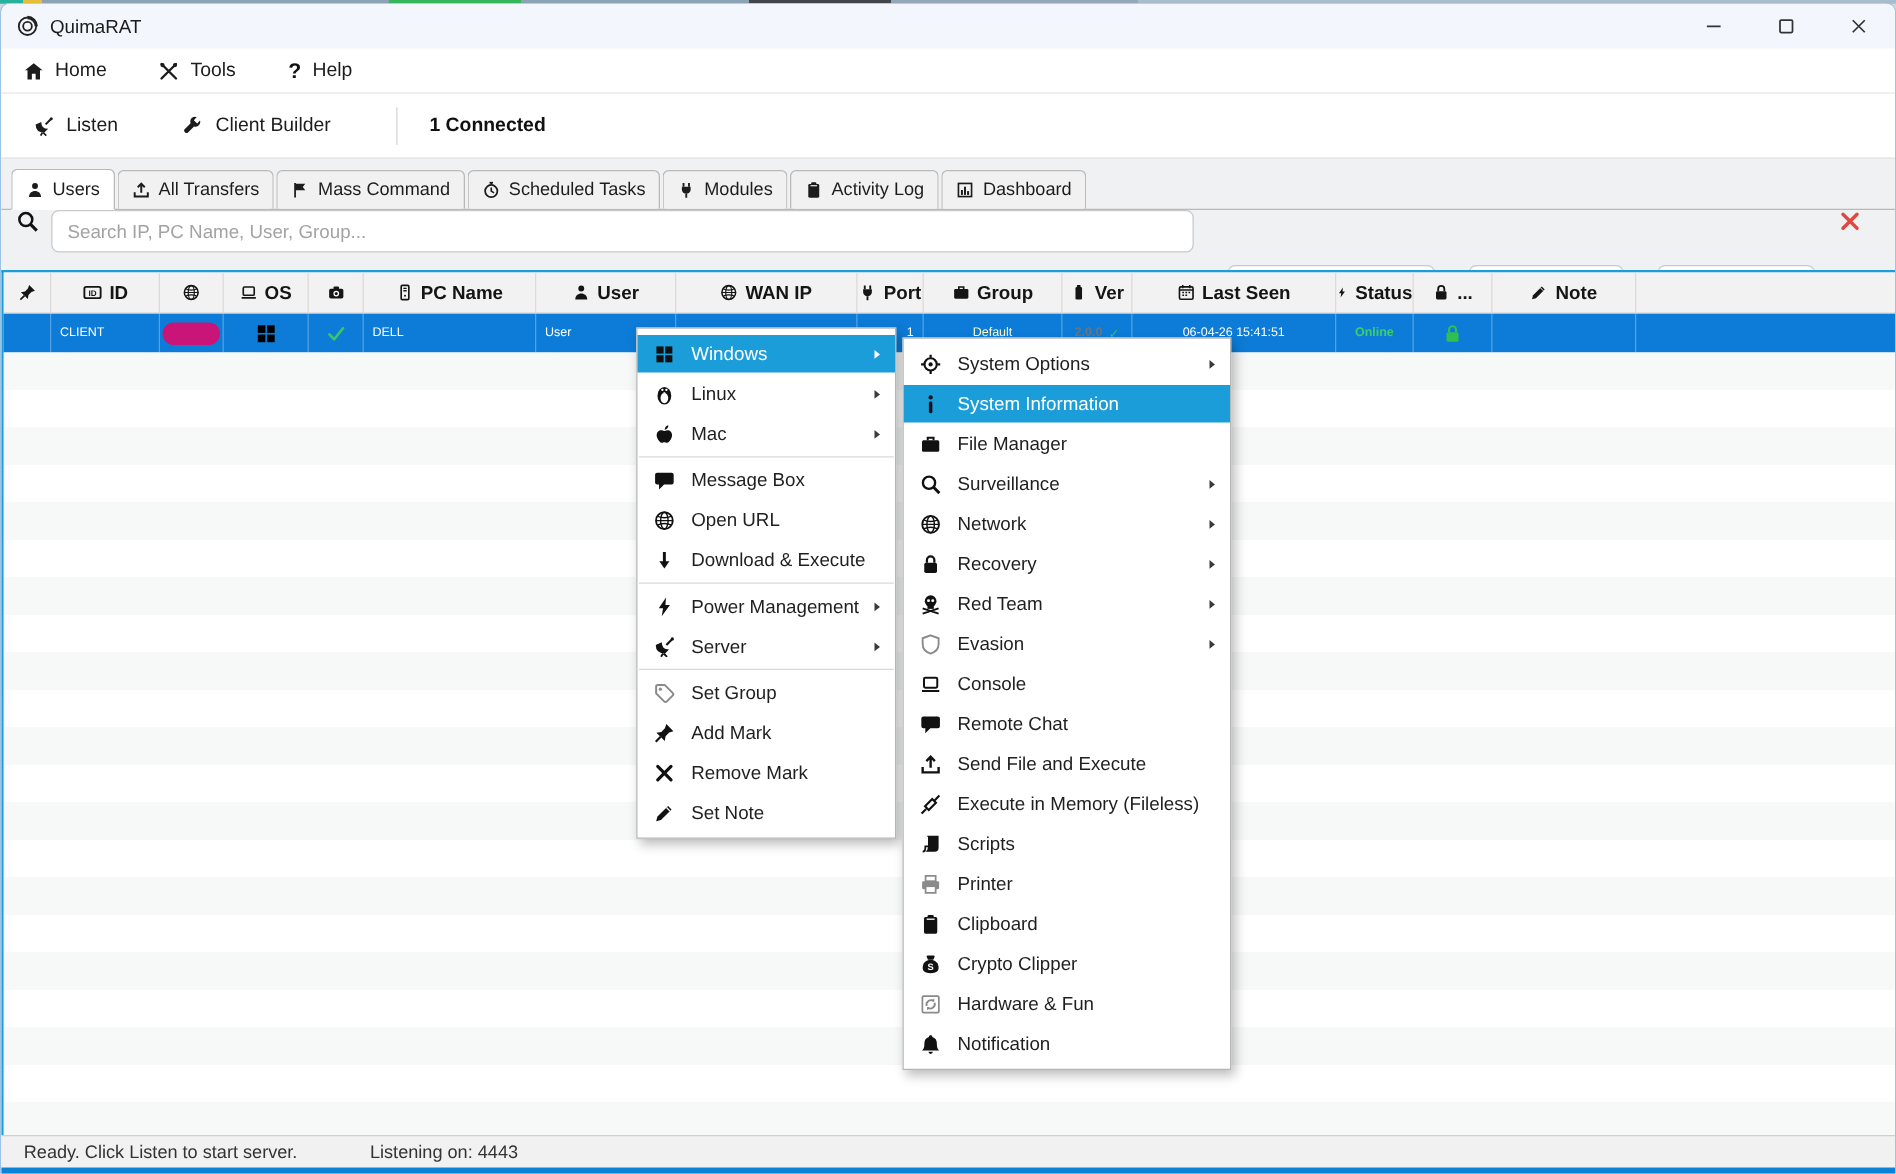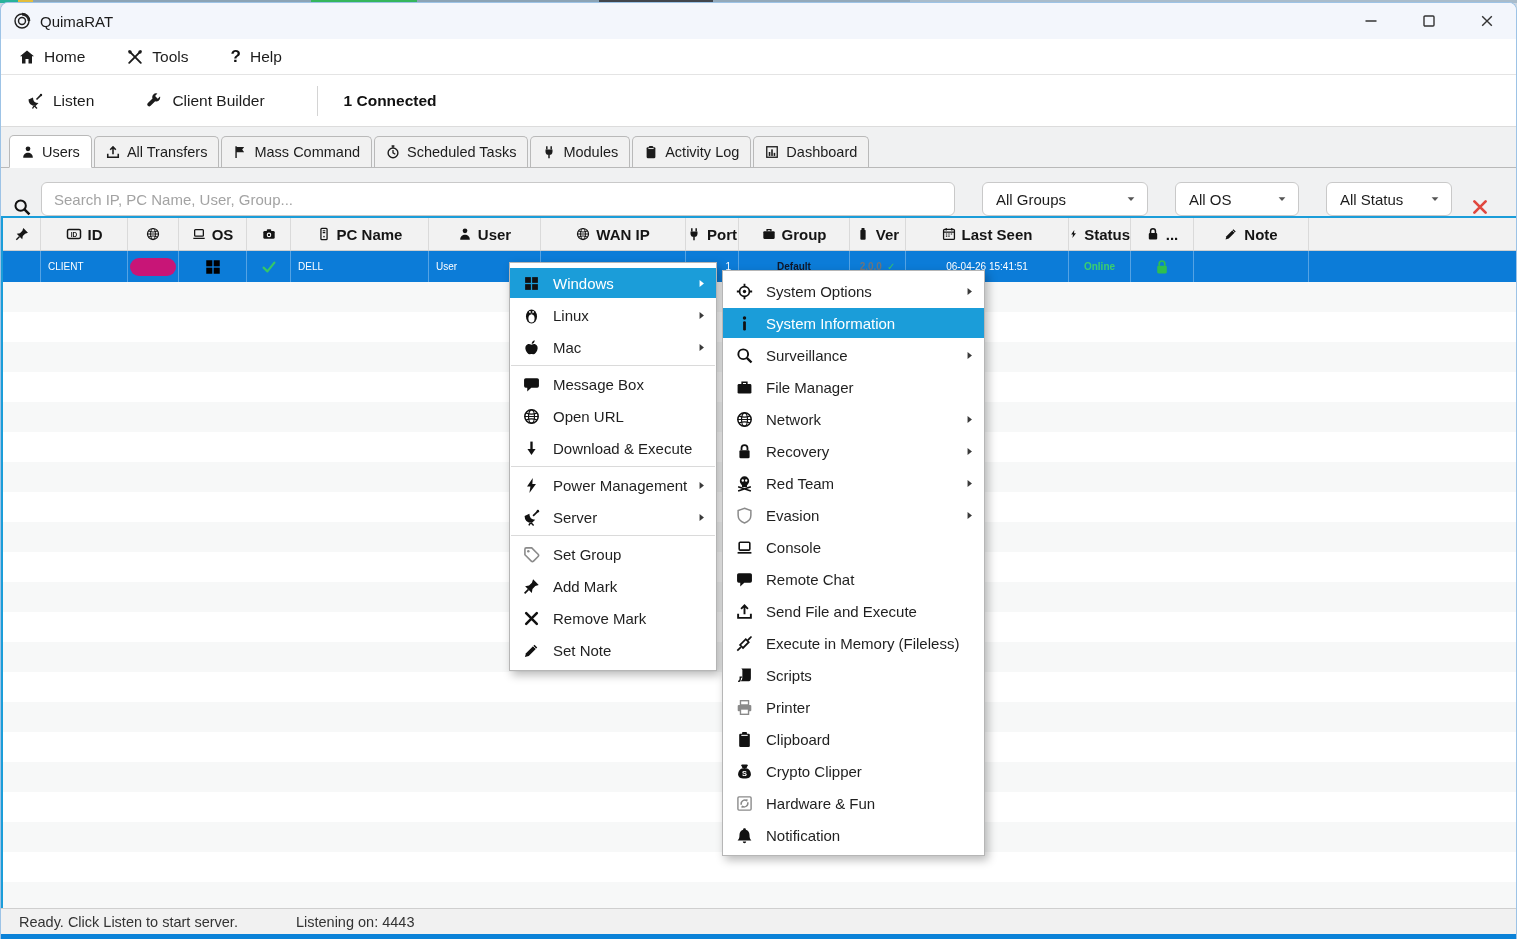--- a/index.html
+++ b/index.html
@@ -36,21 +36,21 @@
   .tbsep{width:1px;height:30px;background:#d4d4d4;margin-right:26px;}
   .connected{font-size:15.5px;font-weight:bold;color:#111;}
 
   .tabzone{background:#f0f1f2;flex:0 0 auto;}
   .tabstrip{display:flex;align-items:flex-end;padding:9px 0 0 8px;height:41px;
     border-bottom:1px solid #b9b9b9;position:relative;}
   .tab{display:flex;align-items:center;gap:7px;height:31px;padding:0 11px;
     background:#f1f1f1;border:1px solid #b9b9b9;border-bottom:none;
     border-radius:5px 5px 0 0;margin-right:2px;font-size:14.5px;color:#1c1c1c;position:relative;}
   .tab.active{background:#fff;height:33px;z-index:2;margin-bottom:-1px;border-bottom:1px solid #fff;}
-  .searchrow{height:48px;display:flex;align-items:flex-end;padding:0 16px 0 12px;}
+  .searchrow{height:48px;display:flex;align-items:flex-start;padding:0 16px 0 12px;}
   .searchicon{color:#111;margin-right:10px;}
   .searchbox{flex:1;height:34px;background:#fff;border:1px solid #c9c9c9;border-radius:6px;
     padding:0 12px;font-size:15px;color:#333;outline:none;font-family:"Liberation Sans",sans-serif;}
   .searchbox::placeholder{color:#a3a3a3;}
   .dd{height:34px;background:#fff;border:1px solid #c9c9c9;border-radius:6px;
     display:flex;align-items:center;padding:0 10px 0 13px;font-size:15px;color:#1c1c1c;margin-left:27px;margin-top:44px;}
   .dd .caret{margin-left:auto;color:#555;}
   .dd.g{width:166px}.dd.o{width:124px}.dd.s{width:126px}
   .clearx{width:40px;display:flex;justify-content:center;color:#e0483f;margin-left:8px;}
 
@@ -63,21 +63,21 @@
   .th{display:flex;align-items:center;justify-content:center;gap:6px;font-size:15px;
     font-weight:bold;color:#151515;border-right:1px solid #dadada;height:100%;}
   .th:last-child{border-right:none;}
   .trow{background:#0c7cd8;height:31px;flex:0 0 auto;}
   .td{display:flex;align-items:center;justify-content:center;height:100%;
     border-right:1px solid rgba(255,255,255,.3);font-size:10px;color:#fff;}
   .td:last-child{border-right:none;}
   .td.l{justify-content:flex-start;padding-left:7px;}
   .td.r{justify-content:flex-end;padding-right:7px;}
   .pill{width:46px;height:18px;border-radius:9px;background:#c81577;}
-  .muted-b{color:#0f172a;font-weight:bold;}
+  .muted-b{color:#fef9c3;font-weight:normal;}
   .vertext{color:#6e757c;font-weight:bold;margin-right:5px;}
   .okgreen{color:#35c768;}
   .online{color:#3bcf6e;font-weight:bold;}
   .locki{color:#2fbf4f;}
   .stripes{flex:1;background:repeating-linear-gradient(180deg,#f7f8f8 0 30px,#ffffff 30px 60px);}
 
   .statusbar{height:26px;background:#f1f1f1;border-top:1px solid #cfcfcf;
     display:flex;align-items:center;padding-left:18px;font-size:14.5px;color:#333;flex:0 0 auto;}
   .statusbar .lsn{margin-left:58px;}
   .bottomedge{height:5px;background:#0b82d8;flex:0 0 auto;}
@@ -694,32 +694,32 @@
       </svg>
     </li>
   <li class="mi hl">
       <svg class="mic">
         <use href="#ic-info"></use>
       </svg>
       <span>System Information</span>
     </li>
   <li class="mi">
       <svg class="mic">
+        <use href="#ic-briefcase"></use>
+      </svg>
+      <span>File Manager</span>
+    </li>
+  <li class="mi">
+      <svg class="mic">
         <use href="#ic-search"></use>
       </svg>
       <span>Surveillance</span>
       <svg class="arrow">
         <use href="#ic-chevron"></use>
       </svg>
-    </li>
-  <li class="mi">
-      <svg class="mic">
-        <use href="#ic-briefcase"></use>
-      </svg>
-      <span>File Manager</span>
     </li>
   <li class="mi">
       <svg class="mic">
         <use href="#ic-globe"></use>
       </svg>
       <span>Network</span>
       <svg class="arrow">
         <use href="#ic-chevron"></use>
       </svg>
     </li>

